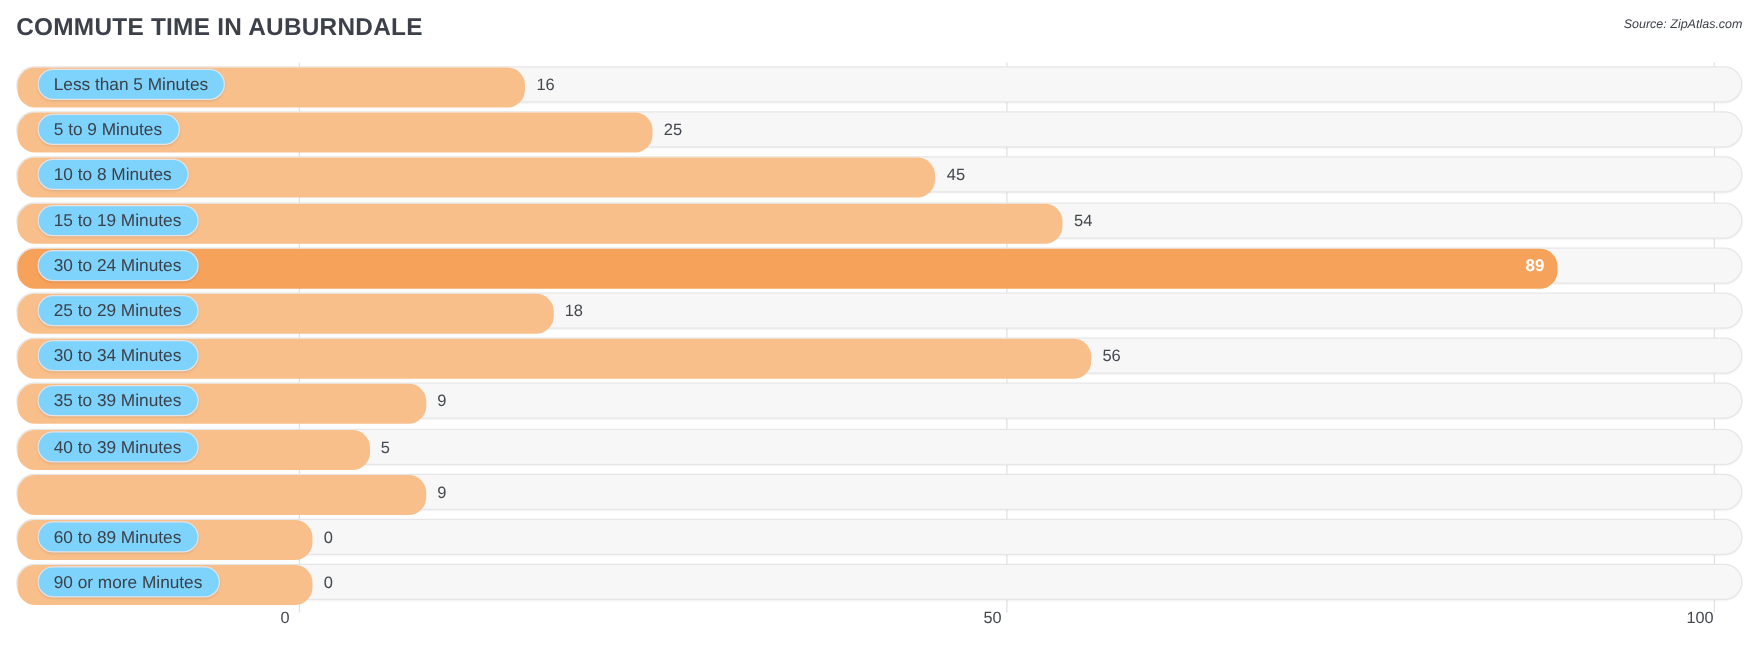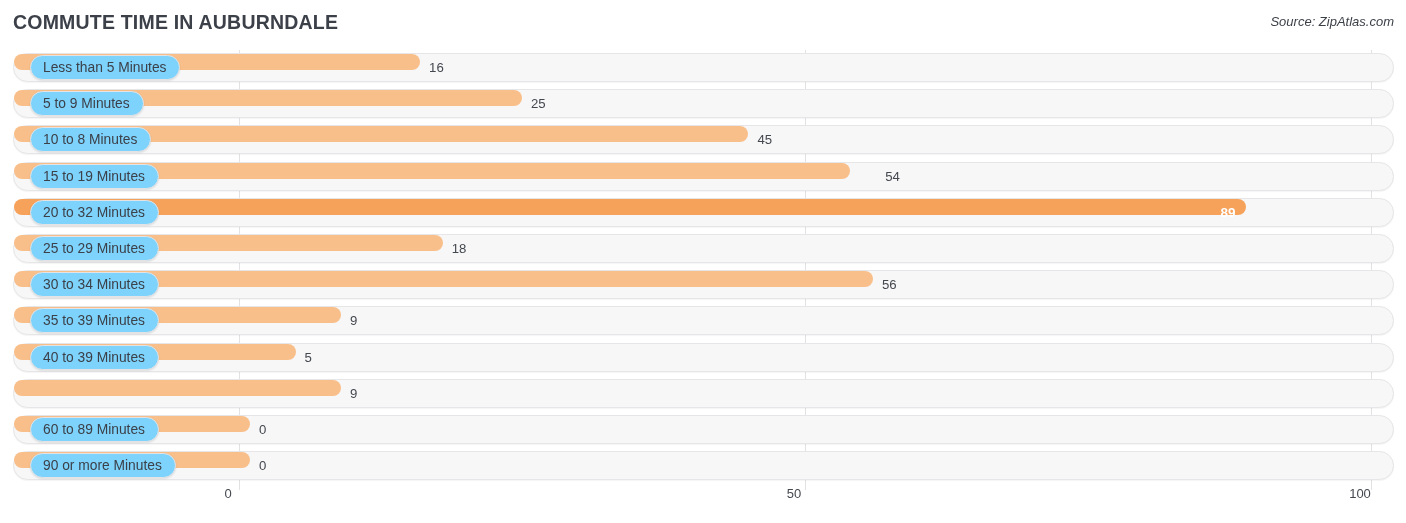--- a/index.html
+++ b/index.html
@@ -25,21 +25,21 @@
     font-size: 19.5px;
     letter-spacing: 0.2px;
     color: #3c4049;
     font-weight: 700;
     white-space: nowrap;
   }
   #chart-source {
     position: absolute;
     right: 12px;
     top: 14px;
-    font-size: 13px;
+    font-size: 10px;
     font-style: italic;
     color: #3b3f47;
     white-space: nowrap;
   }
 
   
   #plot {
     position: absolute;
     left: 0;
     top: 50px;
@@ -74,21 +74,21 @@
     height: 29px;
     background: #f7f7f7;
     border: 1px solid #e6e6e8;
     border-radius: 15px;
     box-shadow: 0 1px 1px rgba(0,0,0,0.045);
   }
   .bar {
     position: absolute;
     left: 14px;
     top: 1px;
-    height: 16px;
+    height: 32px;
     border-radius: 14px;
     background: #f9bf8a;
   }
   .bar.accent { background: #f6a25a; }
 
   .bar-inline-value {
     position: absolute;
     right: 11px;
     top: 0;
     height: 27px;
@@ -171,29 +171,29 @@
         </div>
         <div class="row" style="top: 75.4px;">
           <div class="track" style="width: 1381px;"></div>
           <div class="bar" style="width: 734.4px;"></div>
           <span class="ext-value" style="left: 757.4px;">45</span>
           <span class="cat-pill">10 to 8 Minutes</span>
         </div>
         <div class="row" style="top: 111.6px;">
           <div class="track" style="width: 1381px;"></div>
           <div class="bar" style="width: 836.28px;"></div>
-          <span class="ext-value" style="left: 859.28px; margin-left: 26px;">54</span>
+          <span class="ext-value" style="left: 859.28px;">54</span>
           <span class="cat-pill">15 to 19 Minutes</span>
         </div>
         <div class="row" style="top: 147.8px;">
           <div class="track" style="width: 1381px;"></div>
           <div class="bar accent" style="width: 1232.48px;">
             <span class="bar-inline-value">89</span>
           </div>
-          <span class="cat-pill">20 to 32 Minutes</span>
+          <span class="cat-pill">30 to 24 Minutes</span>
         </div>
         <div class="row" style="top: 184px;">
           <div class="track" style="width: 1381px;"></div>
           <div class="bar" style="width: 428.76px;"></div>
           <span class="ext-value" style="left: 451.76px;">18</span>
           <span class="cat-pill">25 to 29 Minutes</span>
         </div>
         <div class="row" style="top: 220.2px;">
           <div class="track" style="width: 1381px;"></div>
           <div class="bar" style="width: 858.92px;"></div>

